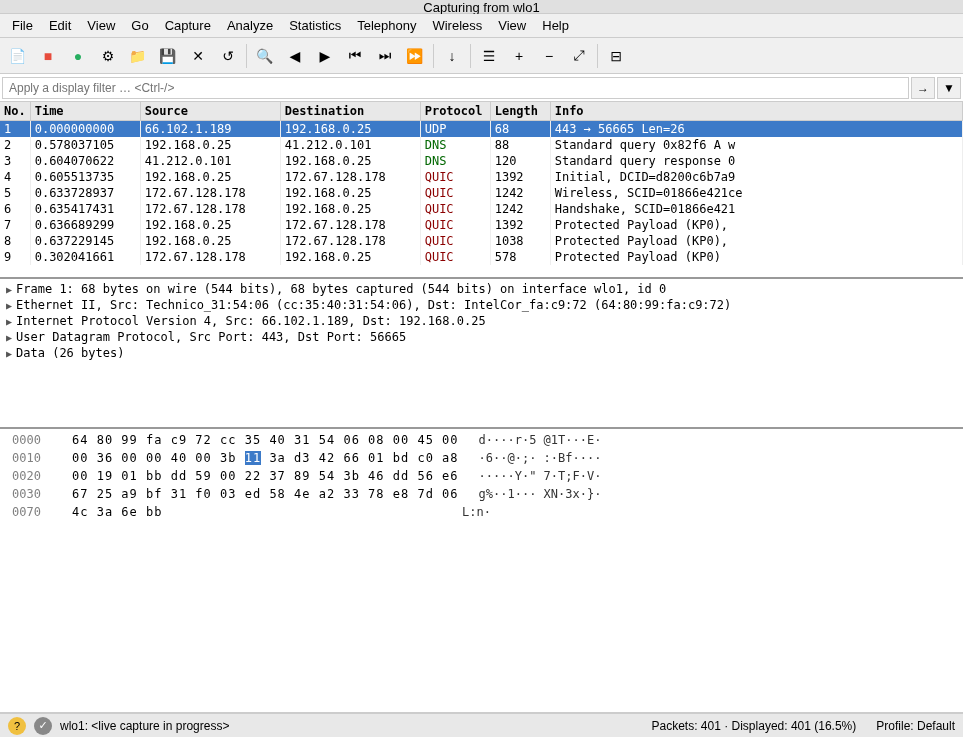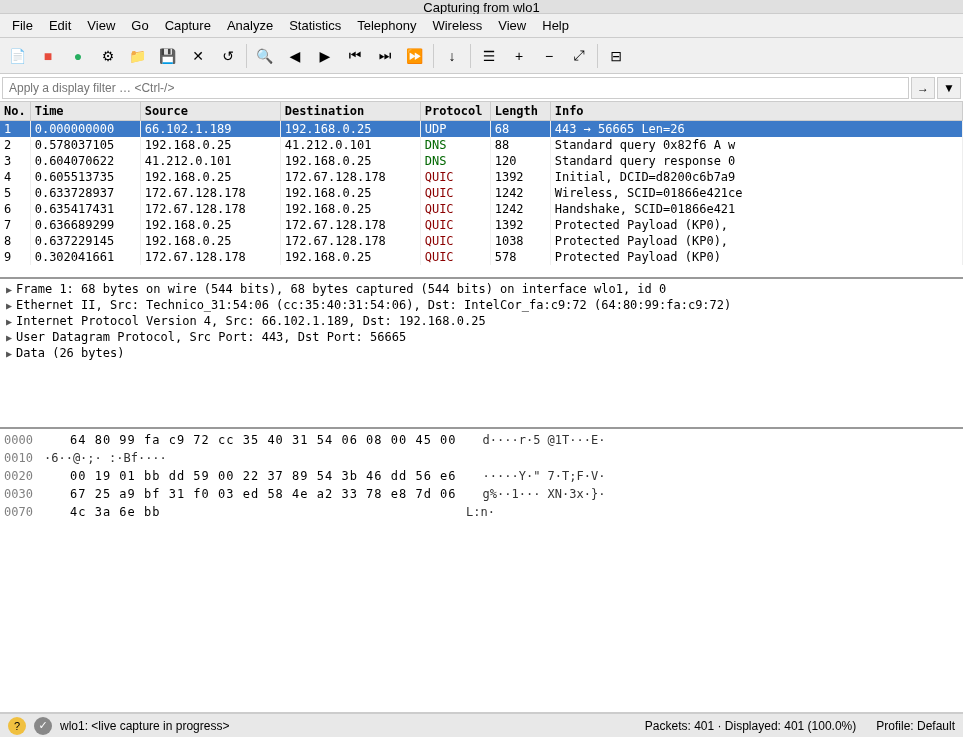--- a/index.html
+++ b/index.html
@@ -181,31 +181,31 @@
       margin-right: 4px;
       font-size: 10px;
     }
     
     #hex-dump {
       flex: 1;
       background: white;
       overflow: auto;
       font-family: monospace;
       font-size: 12px;
-      padding: 2px 4px;
+      padding: 2px 12px;
       border-bottom: 1px solid #ccc;
     }
     .hex-line {
       display: flex;
       align-items: center;
       white-space: nowrap;
       line-height: 1.5;
     }
     .hex-offset { color: #808080; min-width: 40px; }
-    .hex-bytes { min-width: 370px; margin: 0 26px; letter-spacing: 1px; }
+    .hex-bytes { min-width: 370px; margin: 0 20px; letter-spacing: 1px; }
     .hex-highlight { background: #3c7ac8; color: white; }
     .hex-ascii { color: #333; }
     
     #status-bar {
       background: #e8e8e8;
       height: 24px;
       display: flex;
       align-items: center;
       border-top: 1px solid #ccc;
       padding: 0 8px;
@@ -406,20 +406,21 @@
   </div>
 
 <div id="hex-dump">
 <div class="hex-line">
       <span class="hex-offset">0000</span>
       <span class="hex-bytes">64 80 99 fa c9 72 cc 35  40 31 54 06 08 00 45 00</span>
       <span class="hex-ascii">d····r·5 @1T···E·</span>
     </div>
     <div class="hex-line">
       <span class="hex-offset">0010</span>
+      <span class="hex-bytes">00 36 00 00 40 00 3b <span class="hex-highlight">11</span>  3a d3 42 66 01 bd c0 a8</span>
       <span class="hex-ascii">·6··@·;· :·Bf····</span>
     </div>
     <div class="hex-line">
       <span class="hex-offset">0020</span>
       <span class="hex-bytes">00 19 01 bb dd 59 00 22  37 89 54 3b 46 dd 56 e6</span>
       <span class="hex-ascii">·····Y·" 7·T;F·V·</span>
     </div>
     <div class="hex-line">
       <span class="hex-offset">0030</span>
       <span class="hex-bytes">67 25 a9 bf 31 f0 03 ed  58 4e a2 33 78 e8 7d 06</span>
@@ -432,17 +433,17 @@
     </div>
   </div>
 
 <div id="status-bar">
   <div class="status-left">
     <div class="status-icon">?</div>
     <div class="status-icon" style="background:#888; color:white;">✓</div>
     <span>wlo1: &lt;live capture in progress&gt;</span>
   </div>
   <div class="status-right">
-    <span>Packets: 401 · Displayed: 401 (100.0%)</span>
+    <span>Packets: 401 · Displayed: 401 (16.5%)</span>
     &nbsp;&nbsp;&nbsp;&nbsp;
     <span>Profile: Default</span>
   </div>
 </div>
 
 </body></html>

